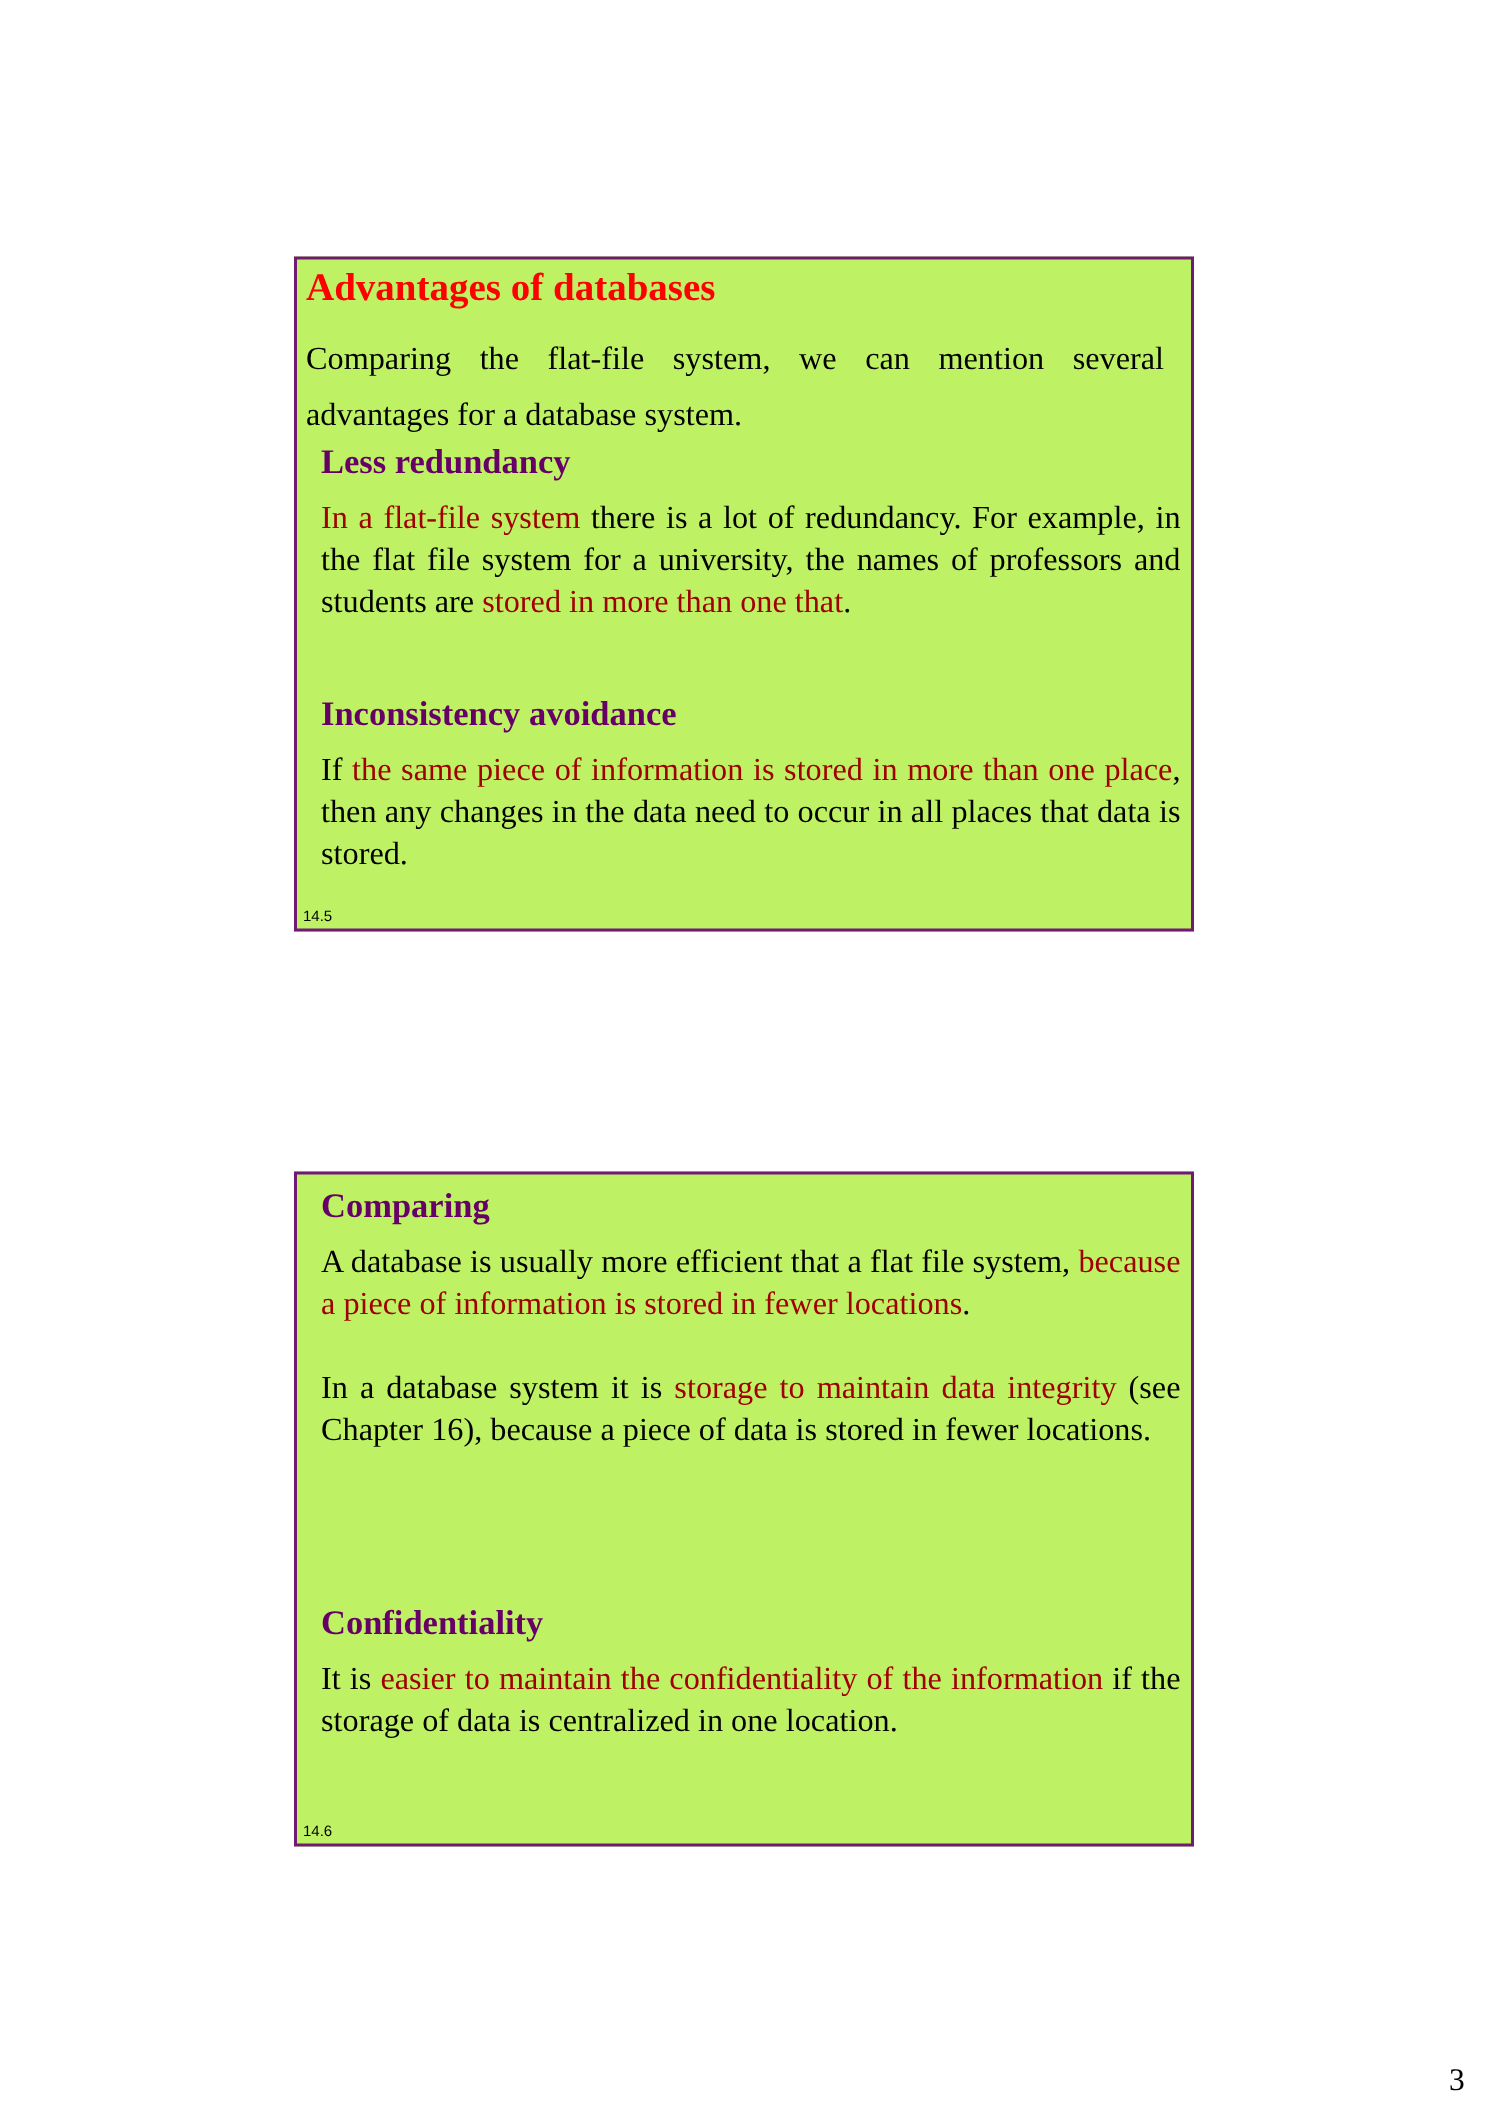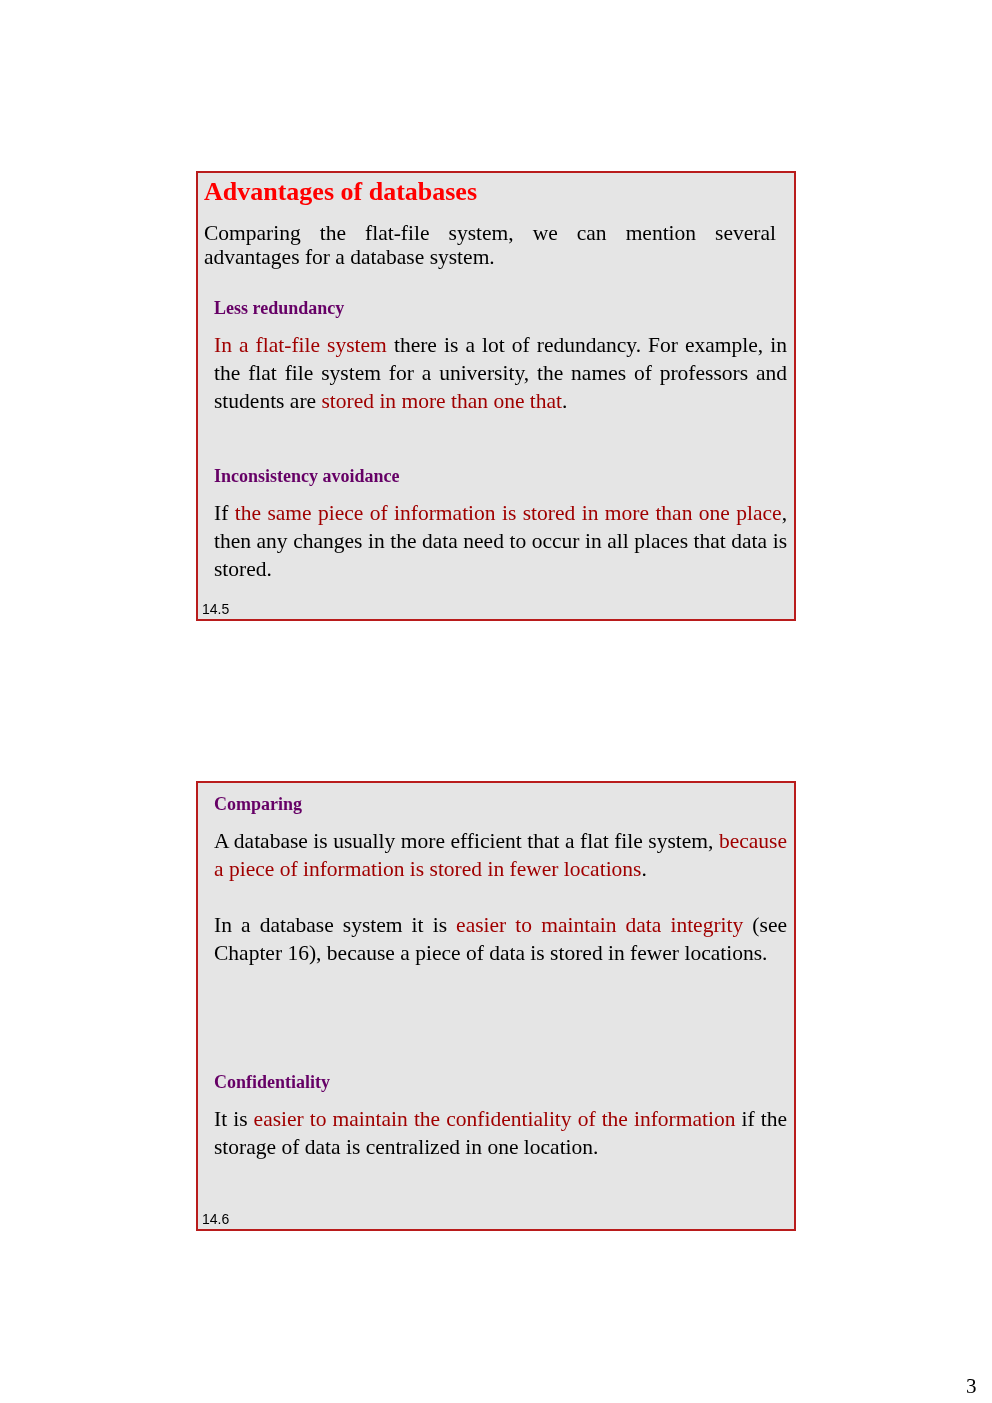--- a/index.html
+++ b/index.html
@@ -13,22 +13,22 @@
     position: relative;
     overflow: hidden;
     font-family: "Liberation Serif", "DejaVu Serif", serif;
     color: #000000;
   }
   .slide {
     position: absolute;
     left: 196px;
     width: 596px;
     height: 446px;
-    border: 2px solid #b91c1c;
-    background: #e5e5e5;
+    border: 2px solid #701a75;
+    background: #bef264;
     box-sizing: content-box;
   }
   #slide-1 { top: 171px; }
   #slide-2 { top: 781px; }
 
   .slide-title {
     position: absolute;
     left: 6px;
     top: 4px;
     font-size: 26px;
@@ -36,31 +36,31 @@
     color: #ff0000;
     margin: 0;
     letter-spacing: 0px;
   }
   .intro {
     position: absolute;
     left: 6px;
     top: 48px;
     width: 572px;
     font-size: 21.5px;
-    line-height: 24px;
+    line-height: 37px;
     text-align: justify;
     margin: 0;
   }
   .section {
     position: absolute;
     left: 16px;
     width: 573px;
   }
   .section-heading {
-    font-size: 18px;
+    font-size: 23px;
     font-weight: bold;
     color: #660066;
     margin: 0 0 10px 0;
     line-height: 26px;
   }
   .section-body {
     font-size: 21.5px;
     line-height: 28px;
     text-align: justify;
     margin: 0;
@@ -68,21 +68,21 @@
   .hl {
     color: #a00000;
     text-decoration-color: #a00000;
     text-underline-offset: 3px;
   }
   .slide-number {
     position: absolute;
     left: 4px;
     bottom: 2px;
     font-family: "Liberation Sans", "DejaVu Sans", sans-serif;
-    font-size: 14px;
+    font-size: 10px;
     color: #000000;
     text-align: center;
   }
   .page-number {
     position: absolute;
     left: 966px;
     top: 1374px;
     font-size: 21px;
     color: #000000;
   }
@@ -114,21 +114,21 @@
 <div class="slide" id="slide-2">
   <div class="section" style="top:8px;">
     <h2 class="section-heading">Comparing</h2>
     <p class="section-body">
       <span>A database is usually more efficient that a flat file system, </span><span class="hl">because a piece of information is stored in fewer locations</span><span>.</span>
     </p>
   </div>
 
   <div class="section" style="top:128px;">
     <p class="section-body">
-      <span>In a database system it is </span><span class="hl">easier to maintain data integrity</span><span> (see Chapter 16), because a piece of data is stored in fewer locations.</span>
+      <span>In a database system it is </span><span class="hl">storage to maintain data integrity</span><span> (see Chapter 16), because a piece of data is stored in fewer locations.</span>
     </p>
   </div>
 
   <div class="section" style="top:286px;">
     <h2 class="section-heading">Confidentiality</h2>
     <p class="section-body">
       <span>It is </span><span class="hl">easier to maintain the confidentiality of the information</span><span> if the storage of data is centralized in one location.</span>
     </p>
   </div>
 

